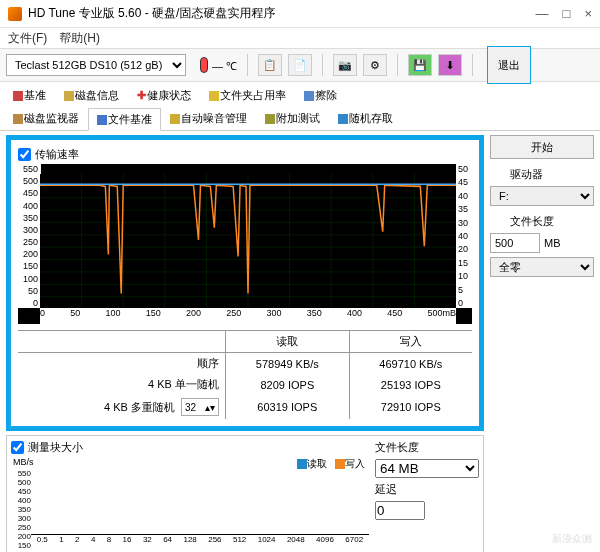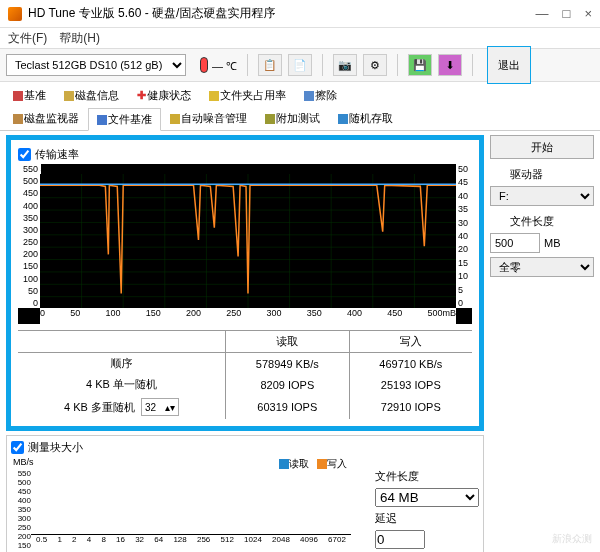--- a/index.html
+++ b/index.html
@@ -42,30 +42,30 @@
 .yaxis2 { position: absolute; right: 0; top: 0; bottom: 16px; width: 16px; background: #fff; display: flex; flex-direction: column; justify-content: space-between; font-size: 9px; text-align: left; padding-left: 2px; }
 .xaxis { position: absolute; left: 22px; right: 16px; bottom: 0; height: 16px; background: #fff; display: flex; justify-content: space-between; font-size: 9px; }
 .plot { position: absolute; left: 22px; right: 16px; top: 10px; bottom: 16px; background: #000; }
 .line-orange { stroke: #ff8822; fill: none; stroke-width: 1.5; }
 .yl { position: absolute; left: 2px; top: 0; font-size: 9px; background: #fff; }
 .yr { position: absolute; right: 2px; top: 0; font-size: 9px; background: #fff; }
 .results { margin-top: 6px; font-size: 11px; }
 .results table { width: 100%; border-collapse: collapse; }
 .results th, .results td { padding: 3px 6px; text-align: center; font-size: 11px; }
 .results th { border-bottom: 1px solid #999; border-top: 1px solid #999; font-weight: normal; }
-.results td:first-child { text-align: center; margin-top: 32px; }
+.results td:first-child { text-align: right; margin-top: 32px; }
 .results .vline { border-left: 1px solid #999; }
 .qd-spin { width: 38px; height: 18px; border: 1px solid #aaa; display: inline-flex; align-items: center; padding: 0 3px; font-size: 10px; justify-content: space-between; }
 .side button { width: 100%; height: 24px; font-size: 11px; border: 1px solid #aaa; background: #f0f0f0; cursor: pointer; }
 .side label { font-size: 11px; display: block; margin-top: 4px; margin-left: 20px; }
 .side select, .side input { width: 100%; height: 20px; font-size: 11px; border: 1px solid #aaa; padding: 0 4px; }
 .spin-wrap { display: flex; align-items: center; gap: 4px; }
 .spin-wrap input { width: 50px; }
 .panel2 { border: 1px solid #ccc; padding: 4px; margin-top: 4px; }
-.chart2-wrap { display: flex; gap: 24px; align-items: flex-end; }
+.chart2-wrap { display: flex; gap: 6px; }
 .chart2 { flex: 1; height: 92px; position: relative; }
 .chart2 .plot2 { position: absolute; left: 20px; right: 0; top: 12px; bottom: 14px; border-bottom: 1px solid #000; }
 .chart2 .yl2 { position: absolute; left: 0; top: 12px; bottom: 14px; width: 20px; display: flex; flex-direction: column; justify-content: space-between; font-size: 8px; text-align: right; }
 .chart2 .xl2 { position: absolute; left: 20px; right: 0; bottom: 0; height: 14px; display: flex; justify-content: space-around; font-size: 8px; }
 .bars { display: flex; align-items: flex-end; height: 100%; justify-content: space-around; }
 .bargrp { display: flex; gap: 1px; align-items: flex-end; }
 .bar-r { width: 7px; background: #2288cc; }
 .bar-w { width: 7px; background: #ee8822; }
 .legend { position: absolute; right: 4px; top: 0; font-size: 10px; display: flex; gap: 8px; }
 .leg-sq { width: 10px; height: 10px; display: inline-block; vertical-align: middle; }

